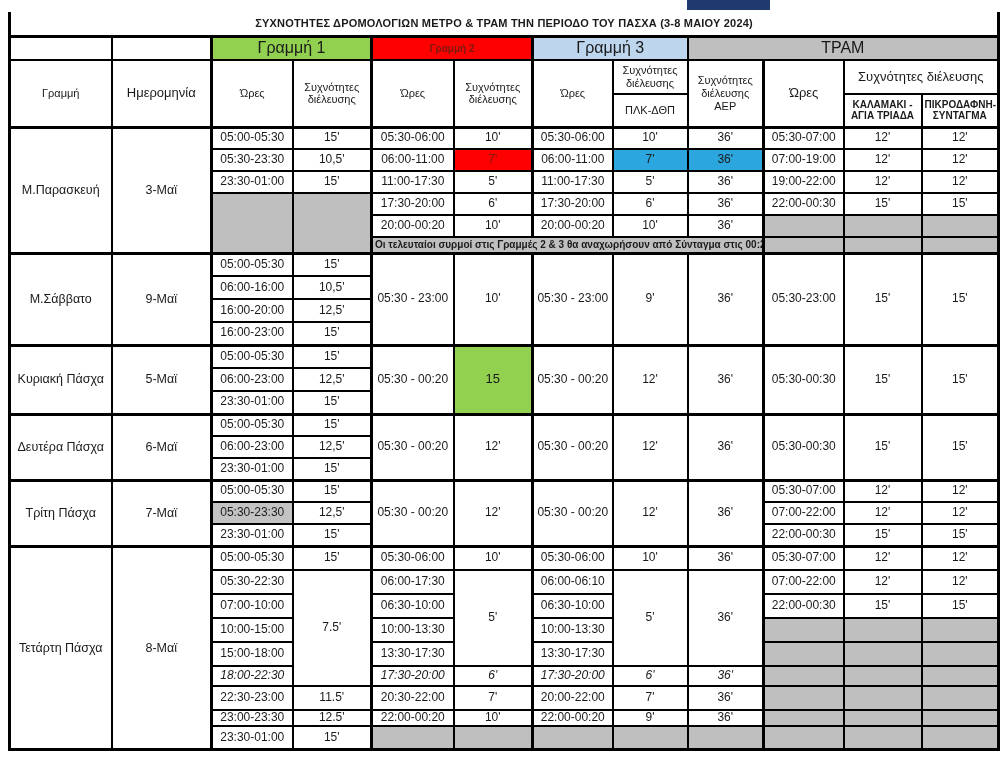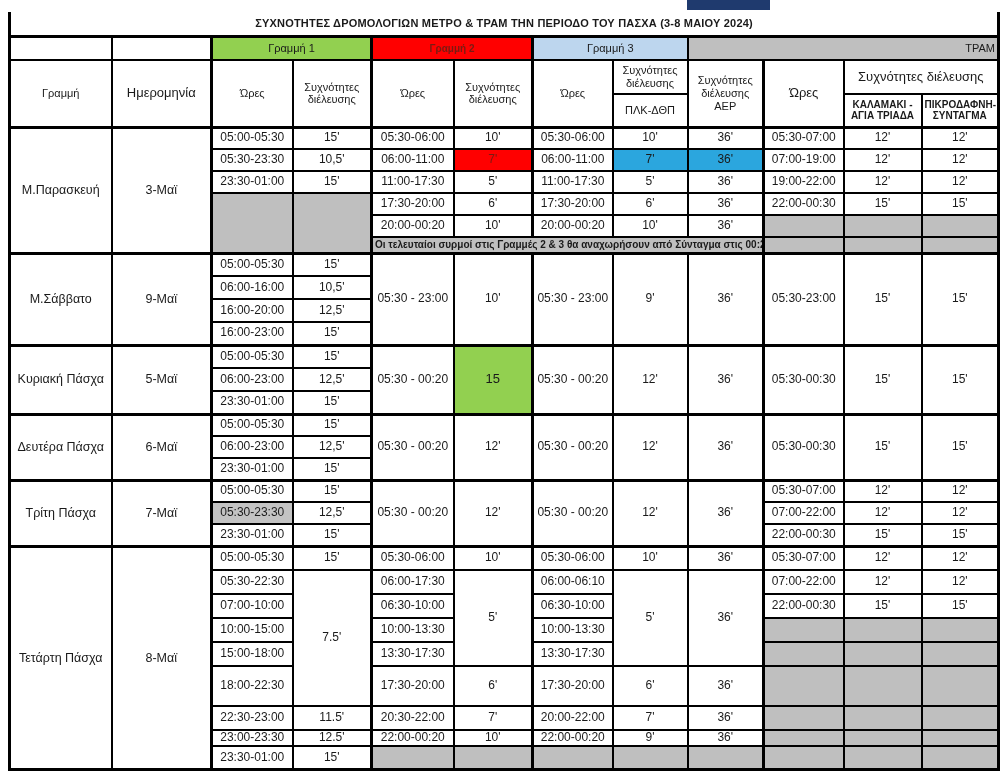--- a/index.html
+++ b/index.html
@@ -13,32 +13,32 @@
     border-collapse:collapse; table-layout:fixed;
     border:3px solid #000; border-top:none;
   }
   td, th {
     border:2px solid #000; text-align:center; vertical-align:middle;
     font-size:12px; font-weight:normal; padding:0 2px; overflow:hidden;
     line-height:1.15;
   }
   th { font-size:11px; }
   .title { border-top:none; border-bottom:3px solid #000; font-weight:bold; font-size:11px; letter-spacing:0.2px; }
-  .band { font-size:11px; font-weight:normal; }
+  .band { font-size:16px; font-weight:normal; }
   .redtxt { color:#7B1B12; }
   .sm  { font-size:10px; font-weight:bold; }
   .big { font-size:13px; }
   .note { font-weight:bold; font-size:10px; white-space:nowrap; }
   .bl { border-left:3px solid #000; }
   tr.gtop td { border-top:3px solid #000; }
   td[data-name="day-cell"], td[data-name="date-cell"] { font-size:12.5px; }
   .bg-green  { background:#92D050; }
   .bg-red    { background:#FF0000; }
   .bg-blue   { background:#BDD6EE; }
-  .bg-gray   { background:#BFBFBF;text-align:right; }
+  .bg-gray   { background:#BFBFBF; }
   .bg-cyan   { background:#2BA6DE; }
   .bg-silver { background:#C3C3C3; }
 </style>
 </head>
 <body>
 
 <div class="navy-bar" data-name="top-navy-bar" style="left: 687px; width: 83px; background: rgb(31, 58, 110);"></div>
 
 <table class="sched" data-name="schedule-table">
   <colgroup data-name="column-widths">
@@ -294,21 +294,21 @@
         <td class="bg-gray" data-name="empty-cell"></td>
       </tr>
       <tr style="height: 24px;">
         <td class="bl" data-name="time-cell">15:00-18:00</td>
         <td class="bl" data-name="time-cell">13:30-17:30</td>
         <td class="bl" data-name="time-cell">13:30-17:30</td>
         <td class="bg-gray bl" data-name="empty-cell"></td>
         <td class="bg-gray" data-name="empty-cell"></td>
         <td class="bg-gray" data-name="empty-cell"></td>
       </tr>
-      <tr style="height: 40px;">
+      <tr style="height: 20px; font-style: italic;">
         <td class="bl" data-name="time-cell">18:00-22:30</td>
         <td class="bl" data-name="time-cell">17:30-20:00</td>
         <td data-name="frequency-cell">6'</td>
         <td class="bl" data-name="time-cell">17:30-20:00</td>
         <td data-name="frequency-cell">6'</td>
         <td data-name="frequency-cell">36'</td>
         <td class="bg-gray bl" data-name="empty-cell"></td>
         <td class="bg-gray" data-name="empty-cell"></td>
         <td class="bg-gray" data-name="empty-cell"></td>
       </tr>

